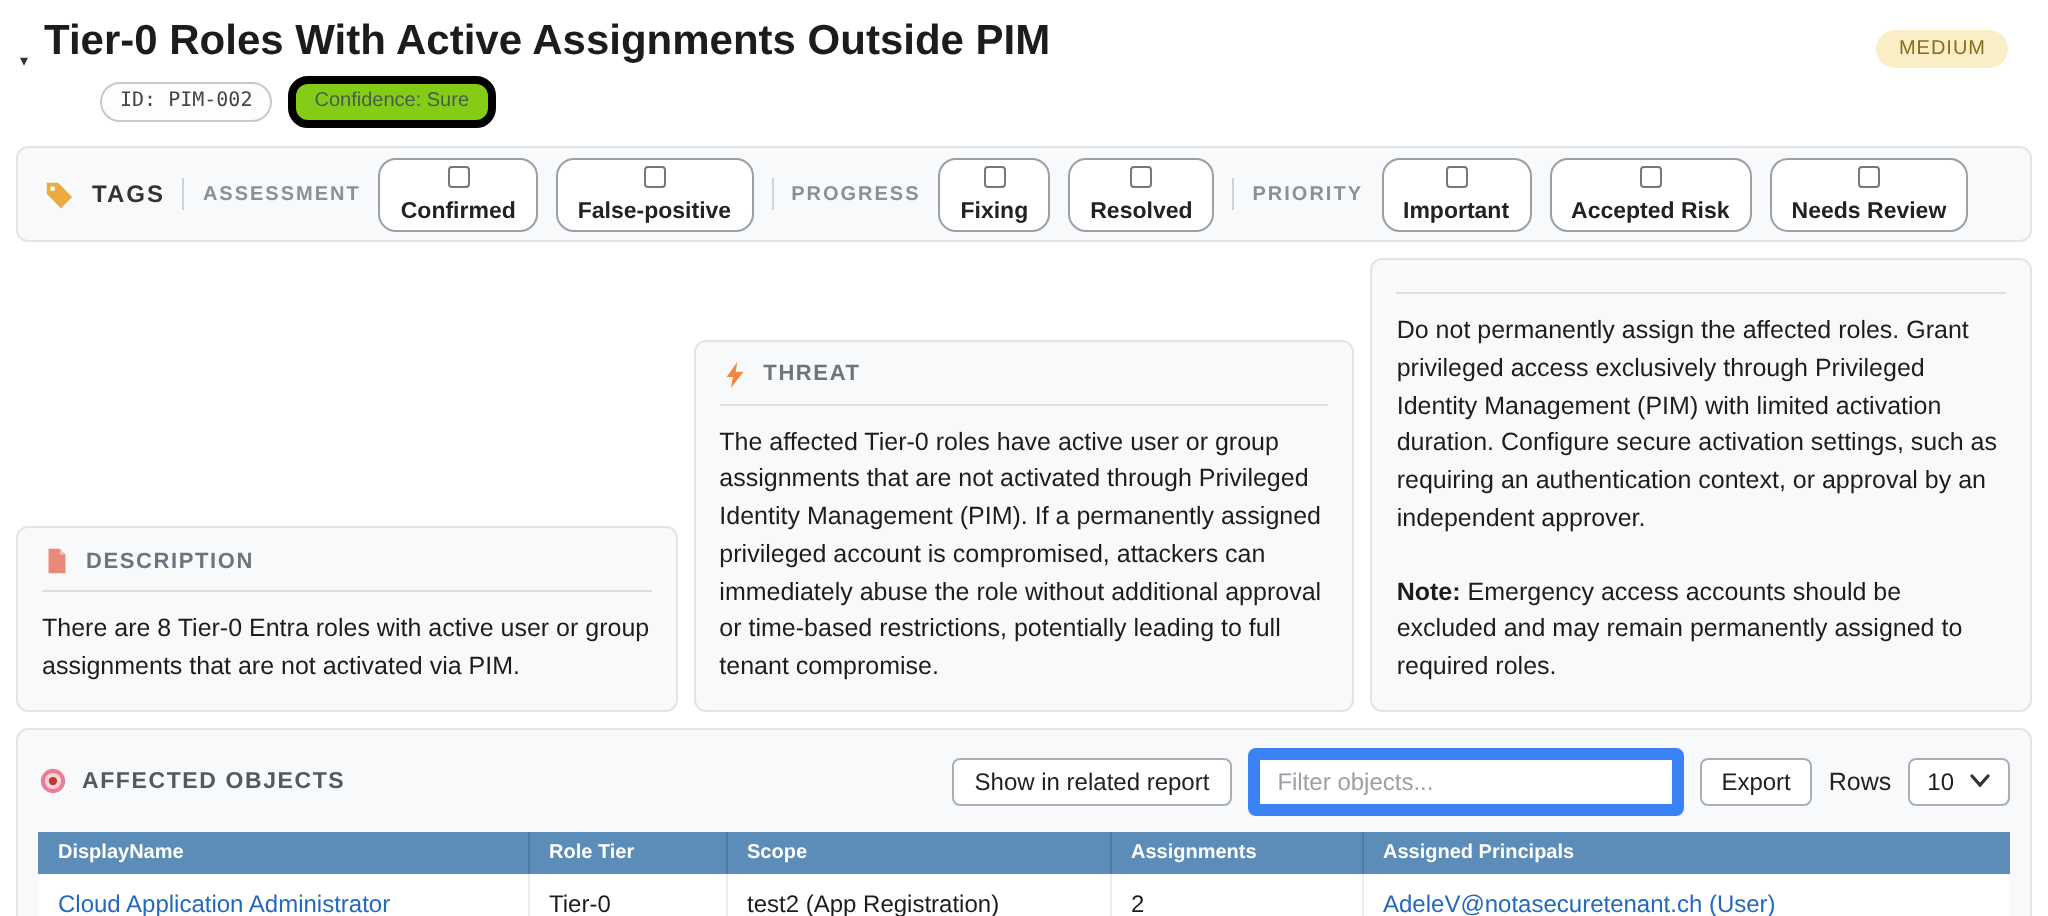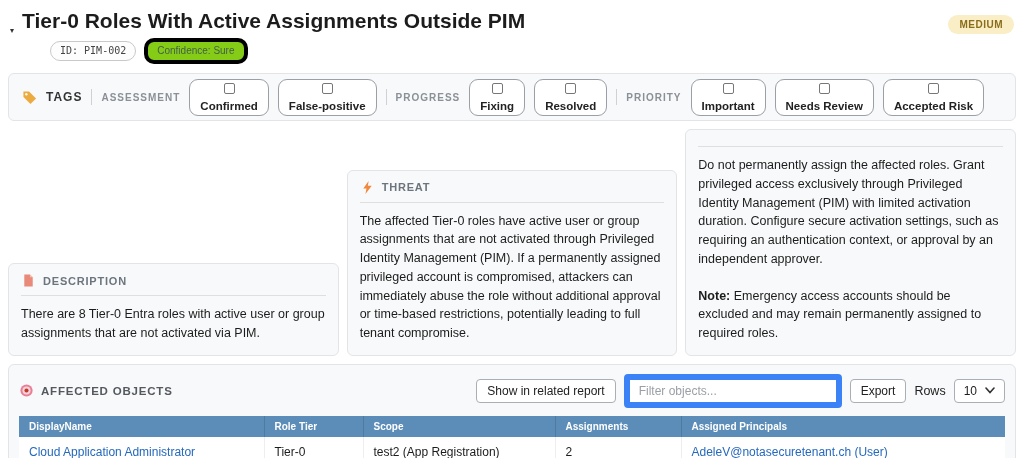--- a/index.html
+++ b/index.html
@@ -8,22 +8,22 @@
   .page { position: relative; width: 1024px; height: 458px; padding: 6px 8px; }
 
   
   .hdr { position: relative; padding-left: 14px; }
   .caret { position: absolute; left: 2px; top: 20px; font-size: 8px; color: #333; cursor: pointer; }
   .title { font-size: 21px; font-weight: bold; padding-top: 3px; }
   .badges { display: flex; gap: 8px; align-items: center; margin: 5px 0 9px 0; padding-left: 28px; }
   .pill { display: inline-block; border-radius: 10px; padding: 2px 9px; font-size: 10px; line-height: 1.4; }
   .pill-id { font-family: "DejaVu Sans Mono", monospace; border: 1px solid #c9c9c9; background: #fdfdfd; color: #444; }
   .pill-conf { border: 4px solid #000000; background: #84cc16; color: #44604a; }
-  .severity { position: absolute; right: 2px; top: 9px; background: #faeec6; color: #8a6d1c;
-    font-size: 10px; font-weight: bold; letter-spacing: .5px; border-radius: 10px; padding: 4px 11px; }
+  .severity { position: absolute; right: 12px; top: 9px; background: #faeec6; color: #8a6d1c;
+    font-size: 10px; font-weight: normal; letter-spacing: .5px; border-radius: 10px; padding: 4px 11px; }
 
   
   .tagsbar { display: flex; align-items: center; gap: 9px; background: #f8f9fa; border: 1px solid #e2e4e6;
     border-radius: 6px; padding: 6px 13px; height: 48px; }
   .tags-label { font-size: 12px; font-weight: bold; letter-spacing: 1px; color: #333; }
   .vsep { width: 1px; height: 16px; background: #cfd2d5; }
   .grp-label { font-size: 10px; font-weight: bold; letter-spacing: 1px; color: #8a9096; }
   .chk-pill { display: inline-flex; align-items: center; gap: 6px; background: #fff; border: 1px solid #9aa0a6;
     border-radius: 9px; padding: 3px 10px; font-size: 11.5px; font-weight: bold; color: #222; cursor: pointer; flex-direction: column; }
   .chk-box { width: 11px; height: 11px; border: 1px solid #777; border-radius: 2px; background: #fff; }
@@ -107,25 +107,25 @@
       <span>Resolved</span>
     </span>
     <span class="vsep"></span>
     <span class="grp-label">PRIORITY</span>
     <span class="chk-pill">
       <span class="chk-box"></span>
       <span>Important</span>
     </span>
     <span class="chk-pill">
       <span class="chk-box"></span>
+      <span>Accepted Risk</span>
+    </span>
+    <span class="chk-pill">
+      <span class="chk-box"></span>
       <span>Needs Review</span>
-    </span>
-    <span class="chk-pill">
-      <span class="chk-box"></span>
-      <span>Accepted Risk</span>
     </span>
   </div>
 
   <div class="panels">
     <div class="panel">
       <div class="panel-head">
         <svg class="icon16" viewBox="0 0 16 16">
           <path d="M3.5 1.5 h6 l3 3 v10 h-9 z" fill="#e8897a"></path>
             <path d="M9.5 1.5 v3 h3 z" fill="#f6c2b8"></path>
         </svg>

